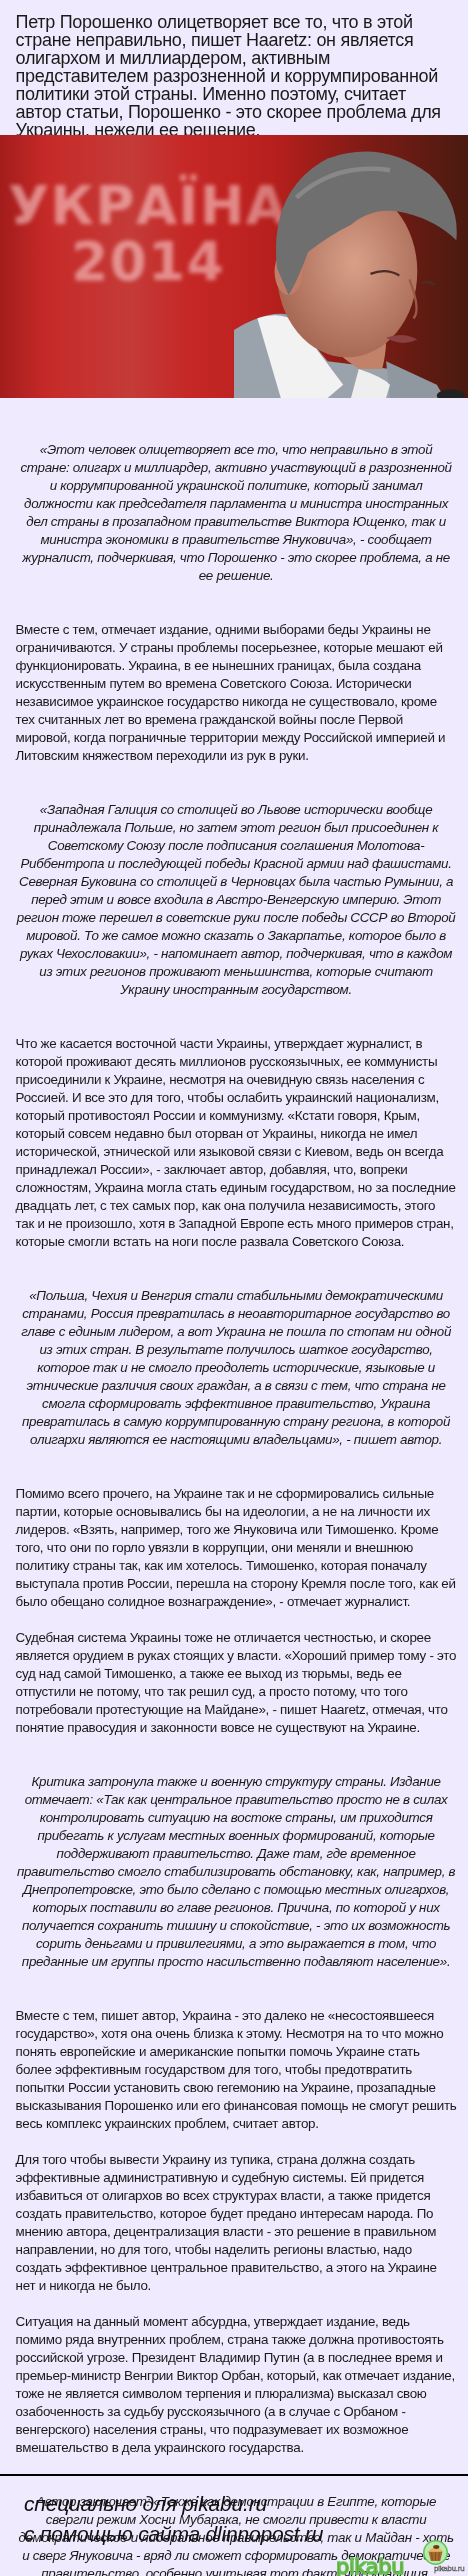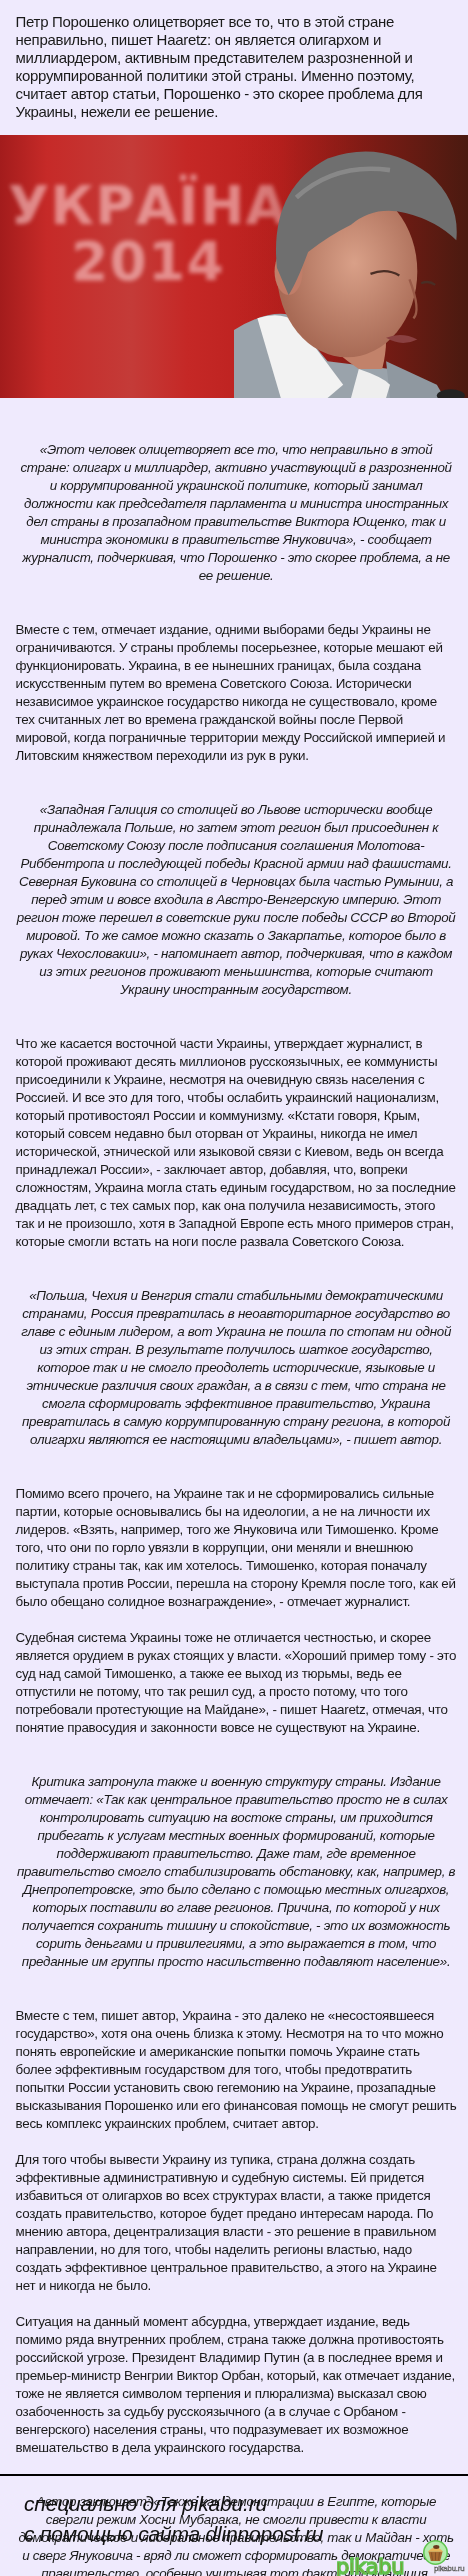--- a/index.html
+++ b/index.html
@@ -5,21 +5,21 @@
   html, body { margin:0; padding:0; }
   body {
     width:469px; height:2576px; overflow:hidden;
     background:#EFEAFD;
     font-family:"Liberation Sans", sans-serif;
     color:#1a1a1a;
     position:relative;
   }
   .intro {
     position:absolute; left:15.6px; top:13.3px; width:437px;
-    font-size:15px; line-height:18px; letter-spacing:-0.3px;
+    font-size:18px; line-height:18px; letter-spacing:-0.3px;
   }
   .photo {
     position:absolute; left:0; top:135px; width:469px; height:263px;
     overflow:hidden;
     background:linear-gradient(90deg,#a31c1c 0%,#c62a28 10%,#c43b38 28%,#c52826 40%,#b91f1d 60%,#8a1a14 78%,#5a1a10 100%);
   }
   .photo .banner {
     position:absolute; left:7.8px; top:43px; width:281px;
     font-family:"DejaVu Sans", sans-serif; font-weight:bold;
     color:rgba(255,220,220,0.55); font-size:53px; line-height:56px;

